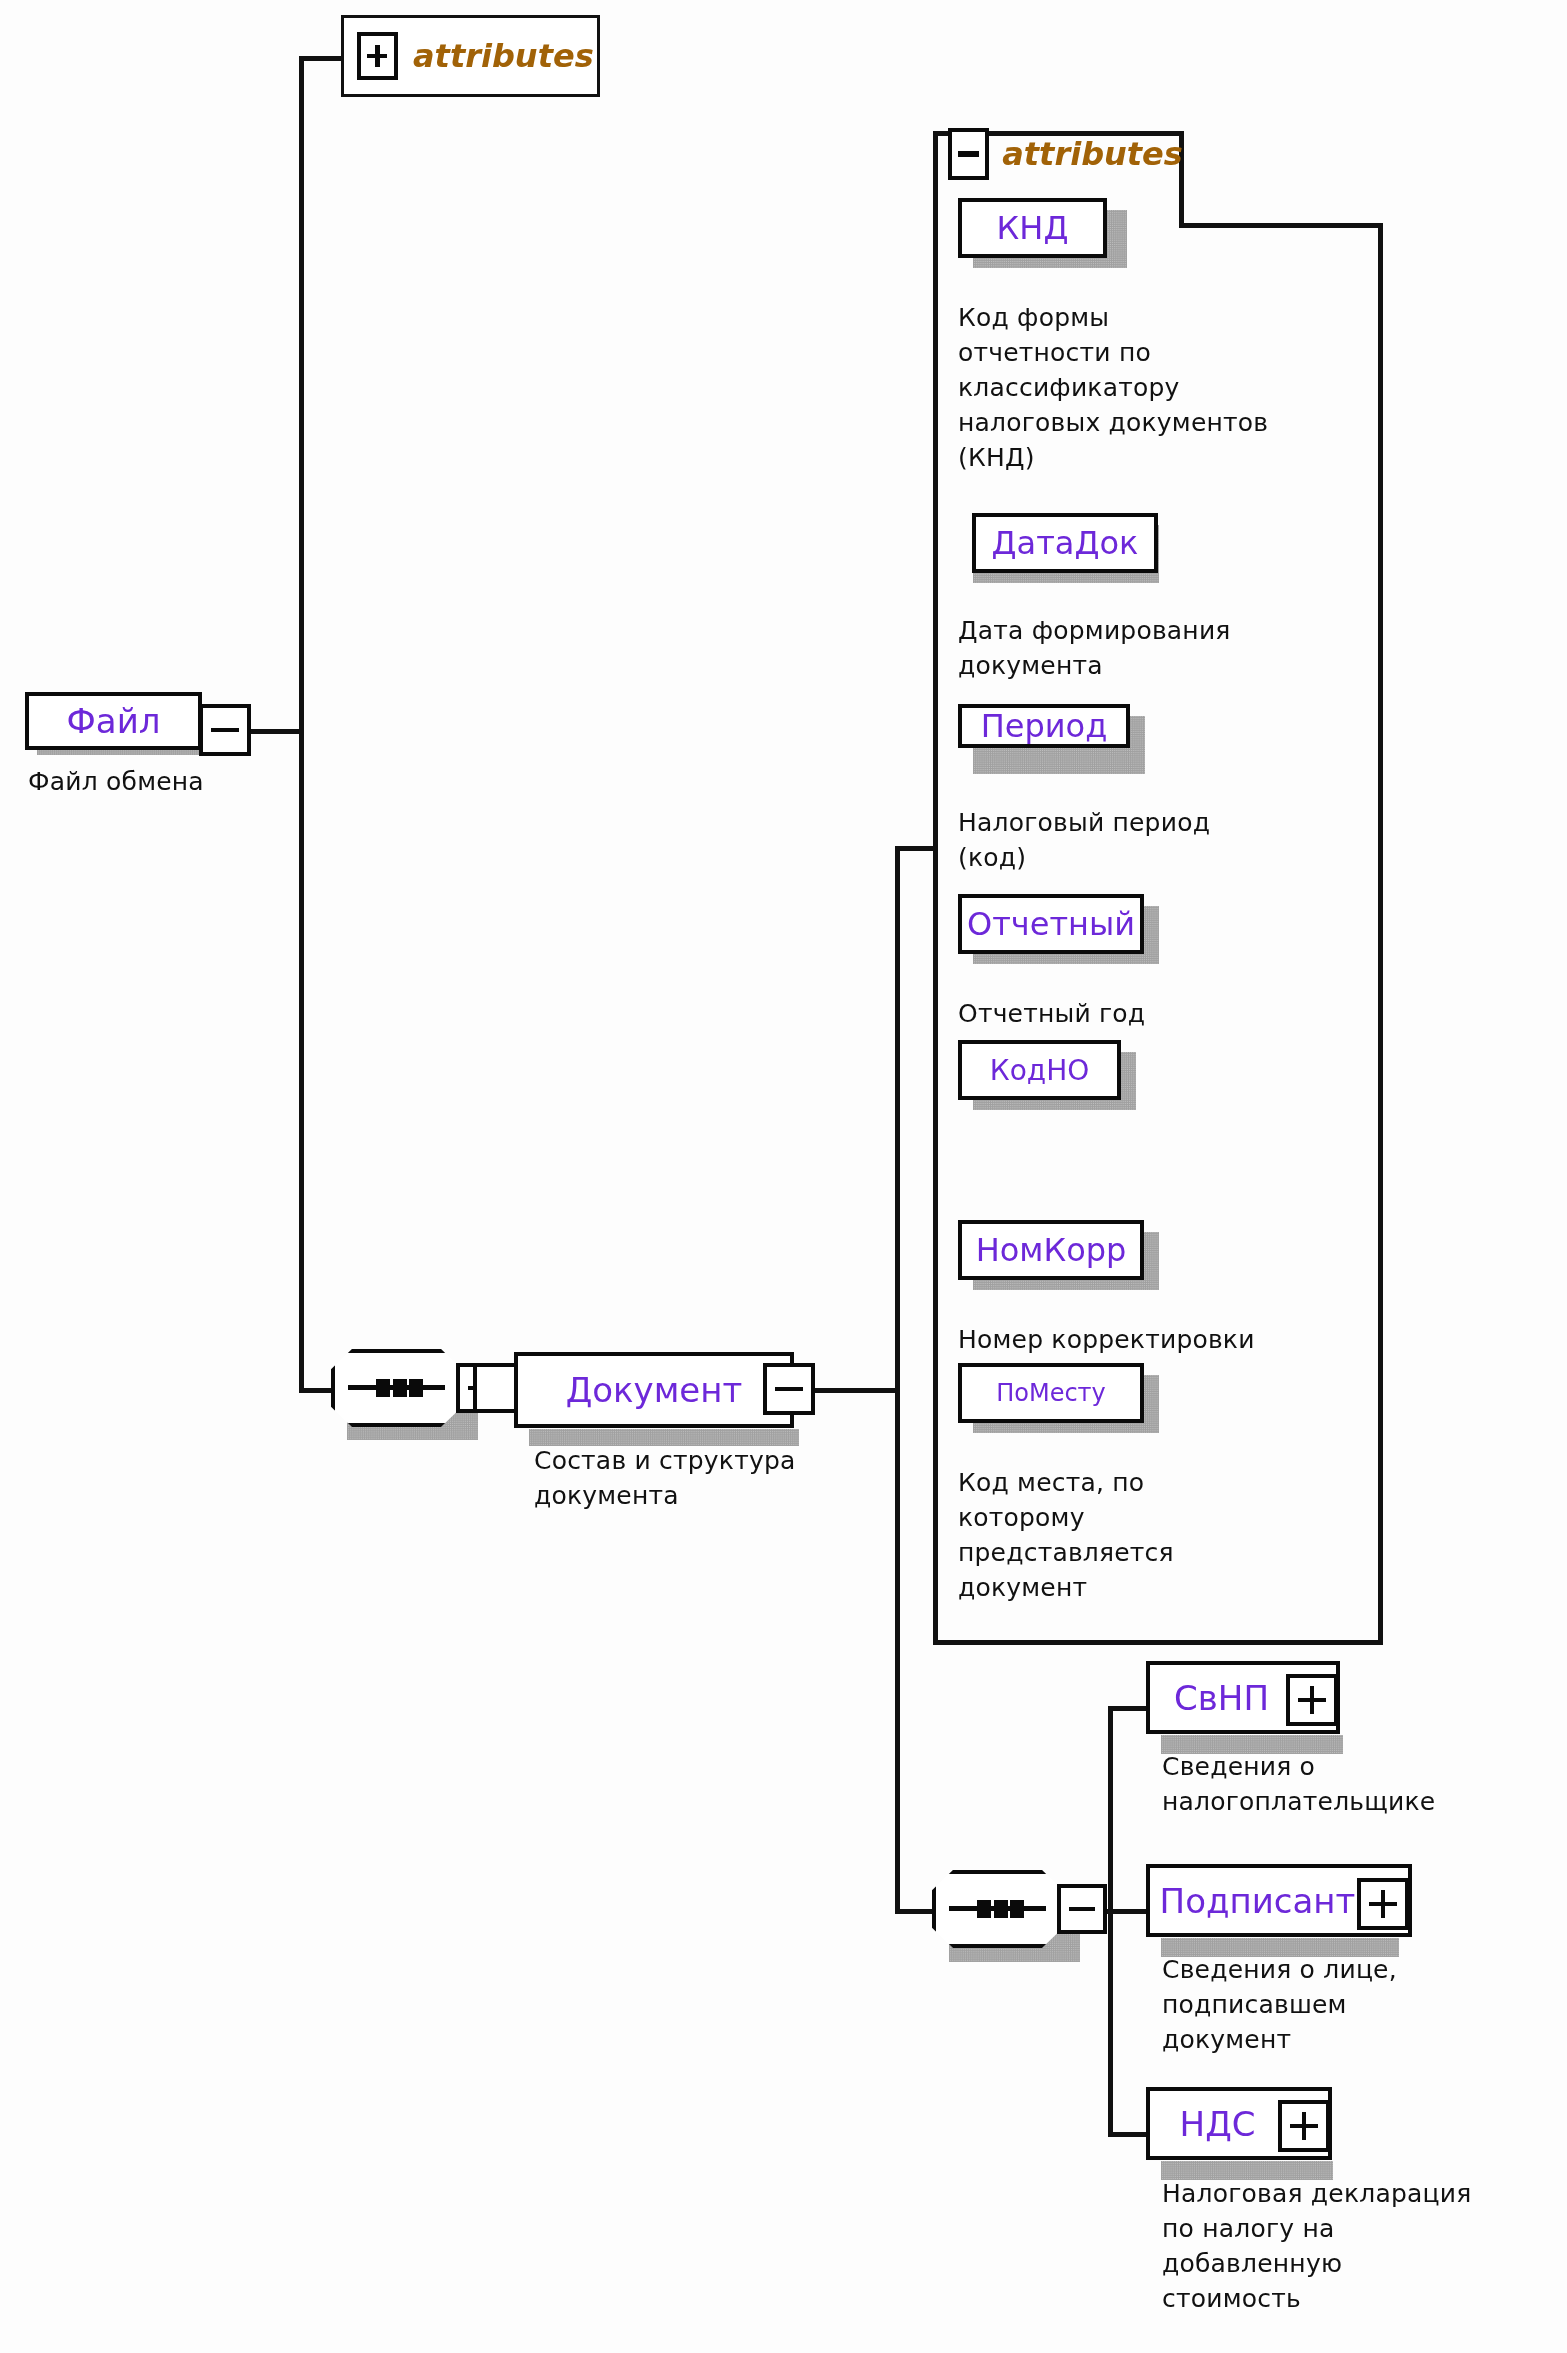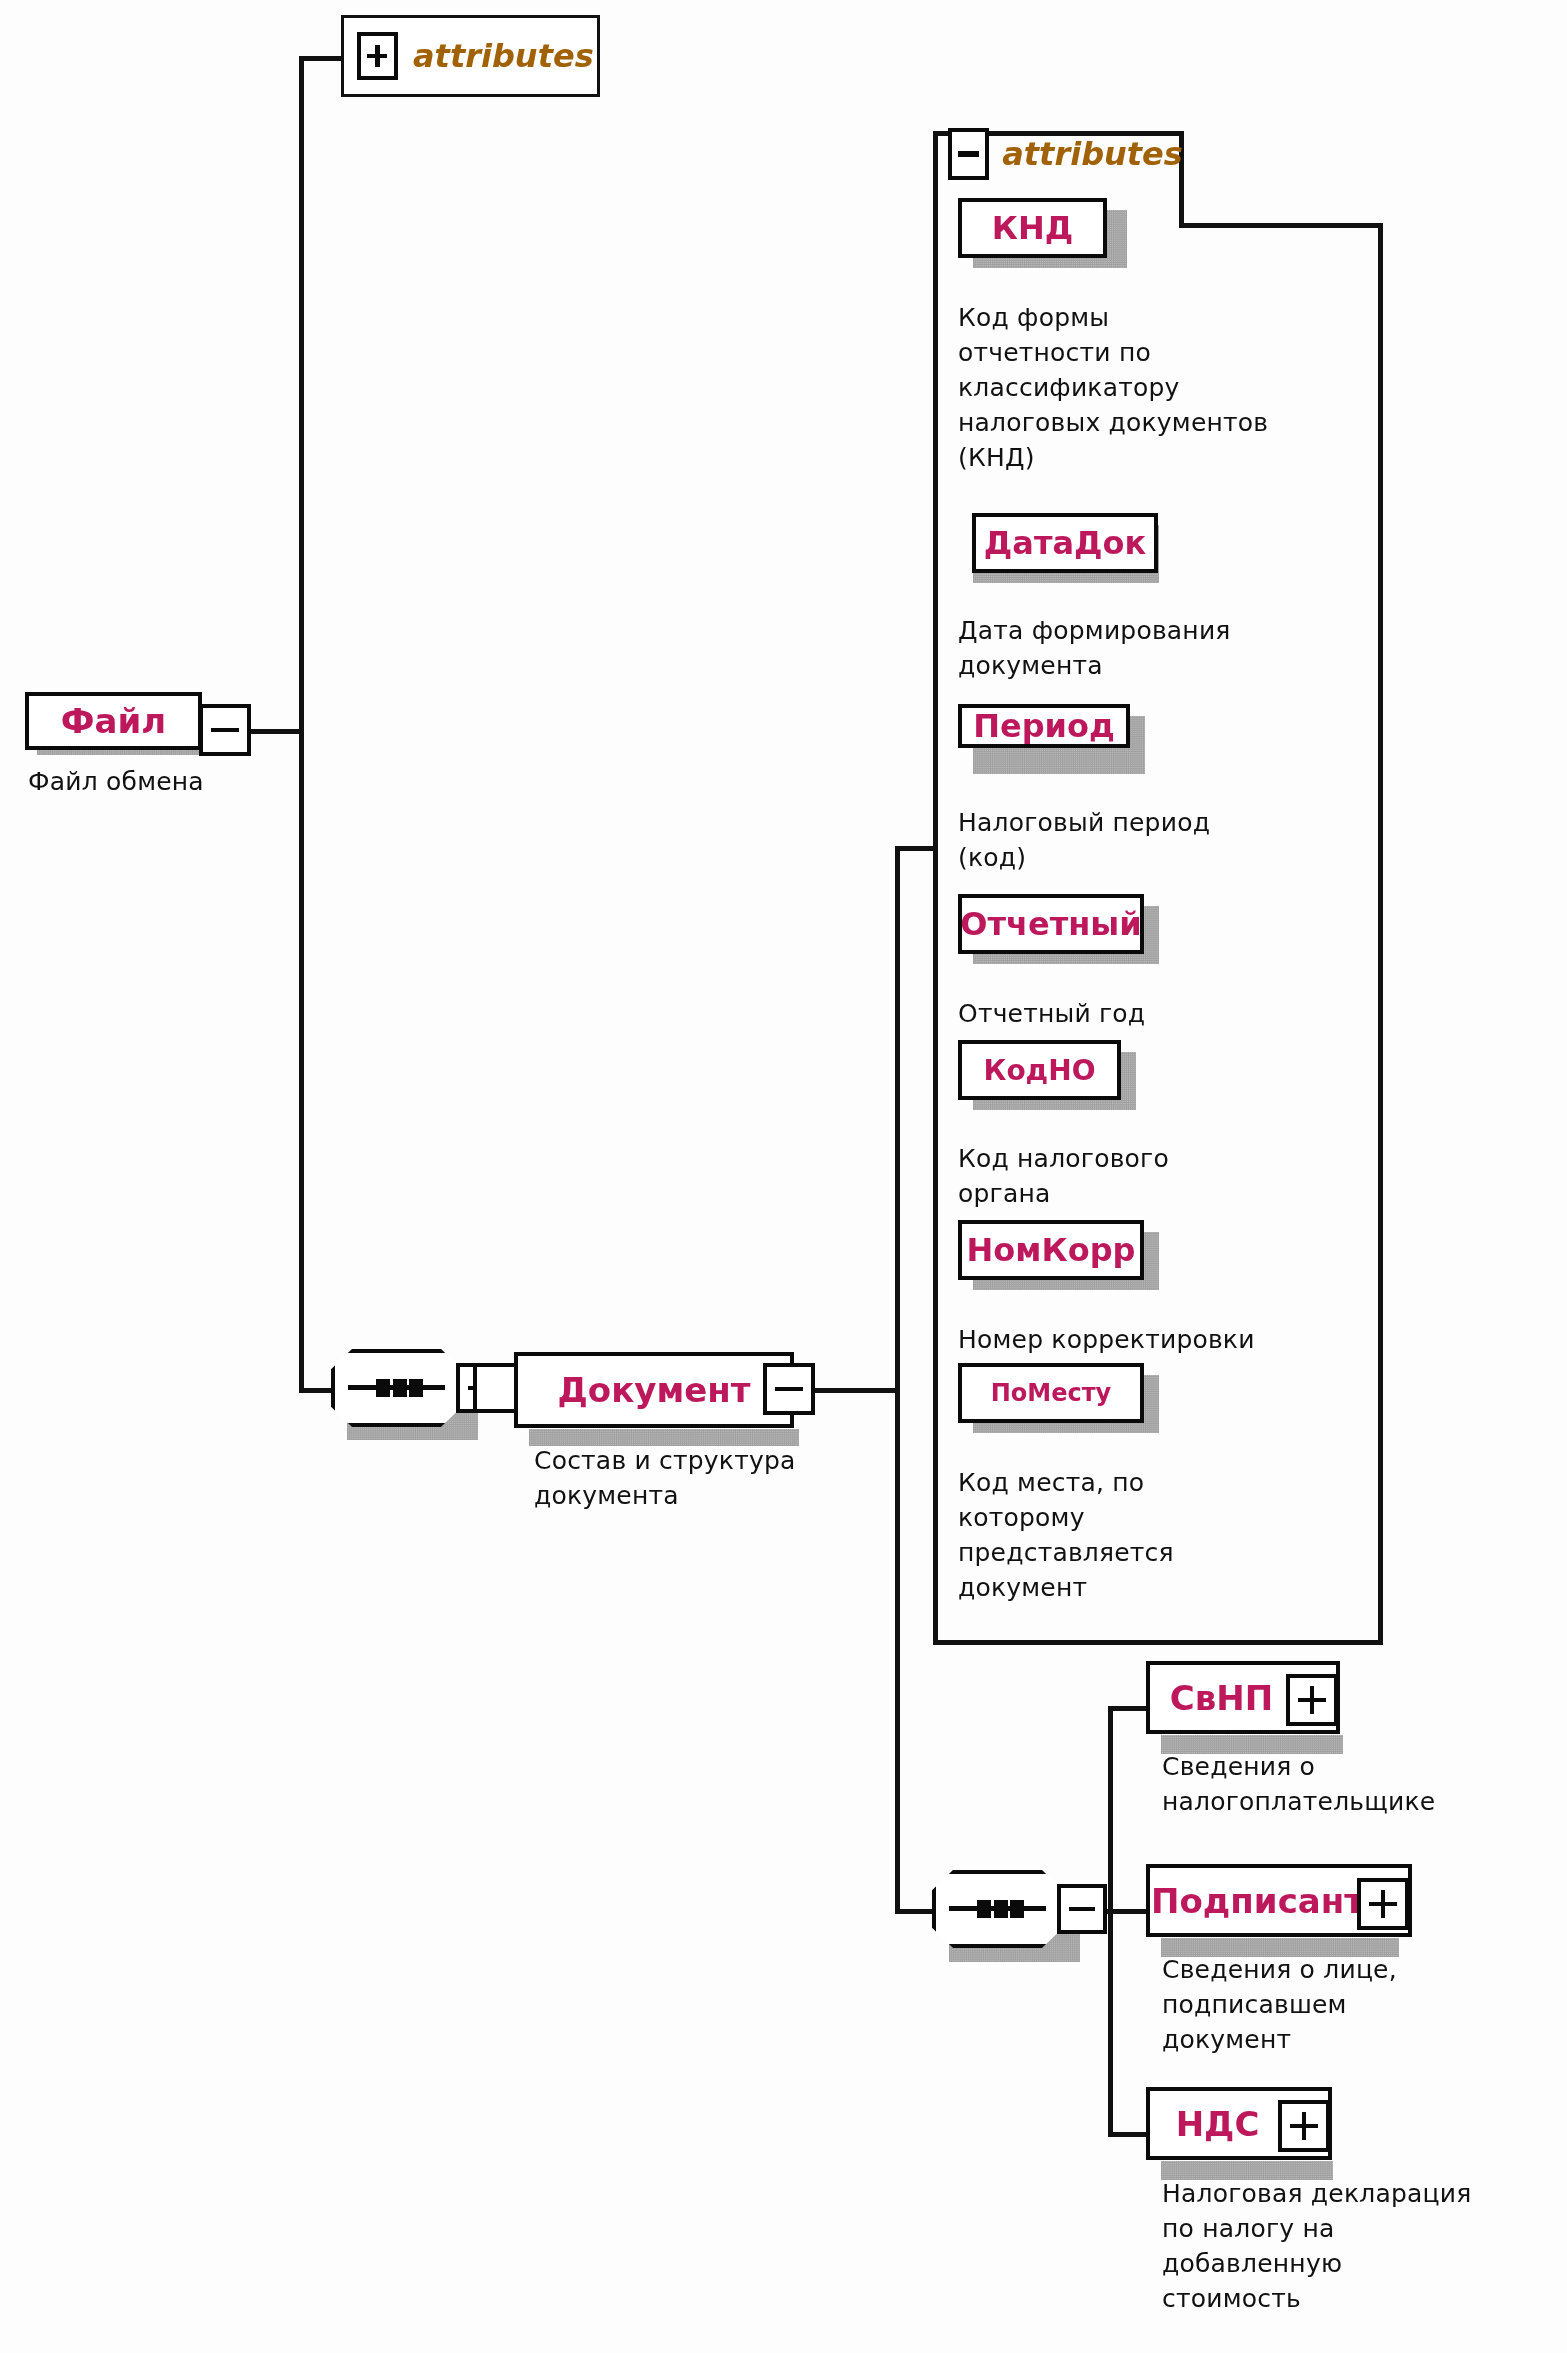--- a/index.html
+++ b/index.html
@@ -26,22 +26,22 @@
   .node{
     position:absolute;
     box-sizing:border-box;
     background:#fff;
     border:4.7px solid #0a0a0a;
     display:flex;
     align-items:center;
     justify-content:center;
   }
   .node .lbl{
-    font-weight:bold;
-    color:#be185d;
+    font-weight:normal;
+    color:#6d28d9;
     white-space:nowrap;
     letter-spacing:0px;
   }
   .shadow{
     position:absolute;
     background:#8e8e8e;
     opacity:.55;
     background-image:
       repeating-linear-gradient(0deg,#555 0 0.9px,transparent 0.9px 1.9px),
       repeating-linear-gradient(90deg,#555 0 0.9px,transparent 0.9px 1.9px);
@@ -219,22 +219,20 @@
   <div class="shadow" style="left:973px;top:906px;width:186px;height:58px;"></div>
   <div class="node" style="left:958px;top:894px;width:186px;height:60px;">
     <span class="lbl" style="font-size:32px;">Отчетный</span>
   </div>
   <div class="cap" style="left:958px;top:996px;width:410px;">Отчетный год</div>
 
   <div class="shadow" style="left:973px;top:1052px;width:163px;height:58px;"></div>
   <div class="node" style="left:958px;top:1040px;width:163px;height:60px;">
     <span class="lbl" style="font-size:28px;">КодНО</span>
   </div>
-  <div class="cap" style="left:958px;top:1141px;width:410px;">Код налогового
-органа</div>
 
   <div class="shadow" style="left:973px;top:1232px;width:186px;height:58px;"></div>
   <div class="node" style="left:958px;top:1220px;width:186px;height:60px;">
     <span class="lbl" style="font-size:32px;">НомКорр</span>
   </div>
   <div class="cap" style="left:958px;top:1322px;width:429px;">Номер корректировки</div>
 
   <div class="shadow" style="left:973px;top:1375px;width:186px;height:58px;"></div>
   <div class="node" style="left:958px;top:1363px;width:186px;height:60px;">
     <span class="lbl" style="font-size:24px;">ПоМесту</span>

